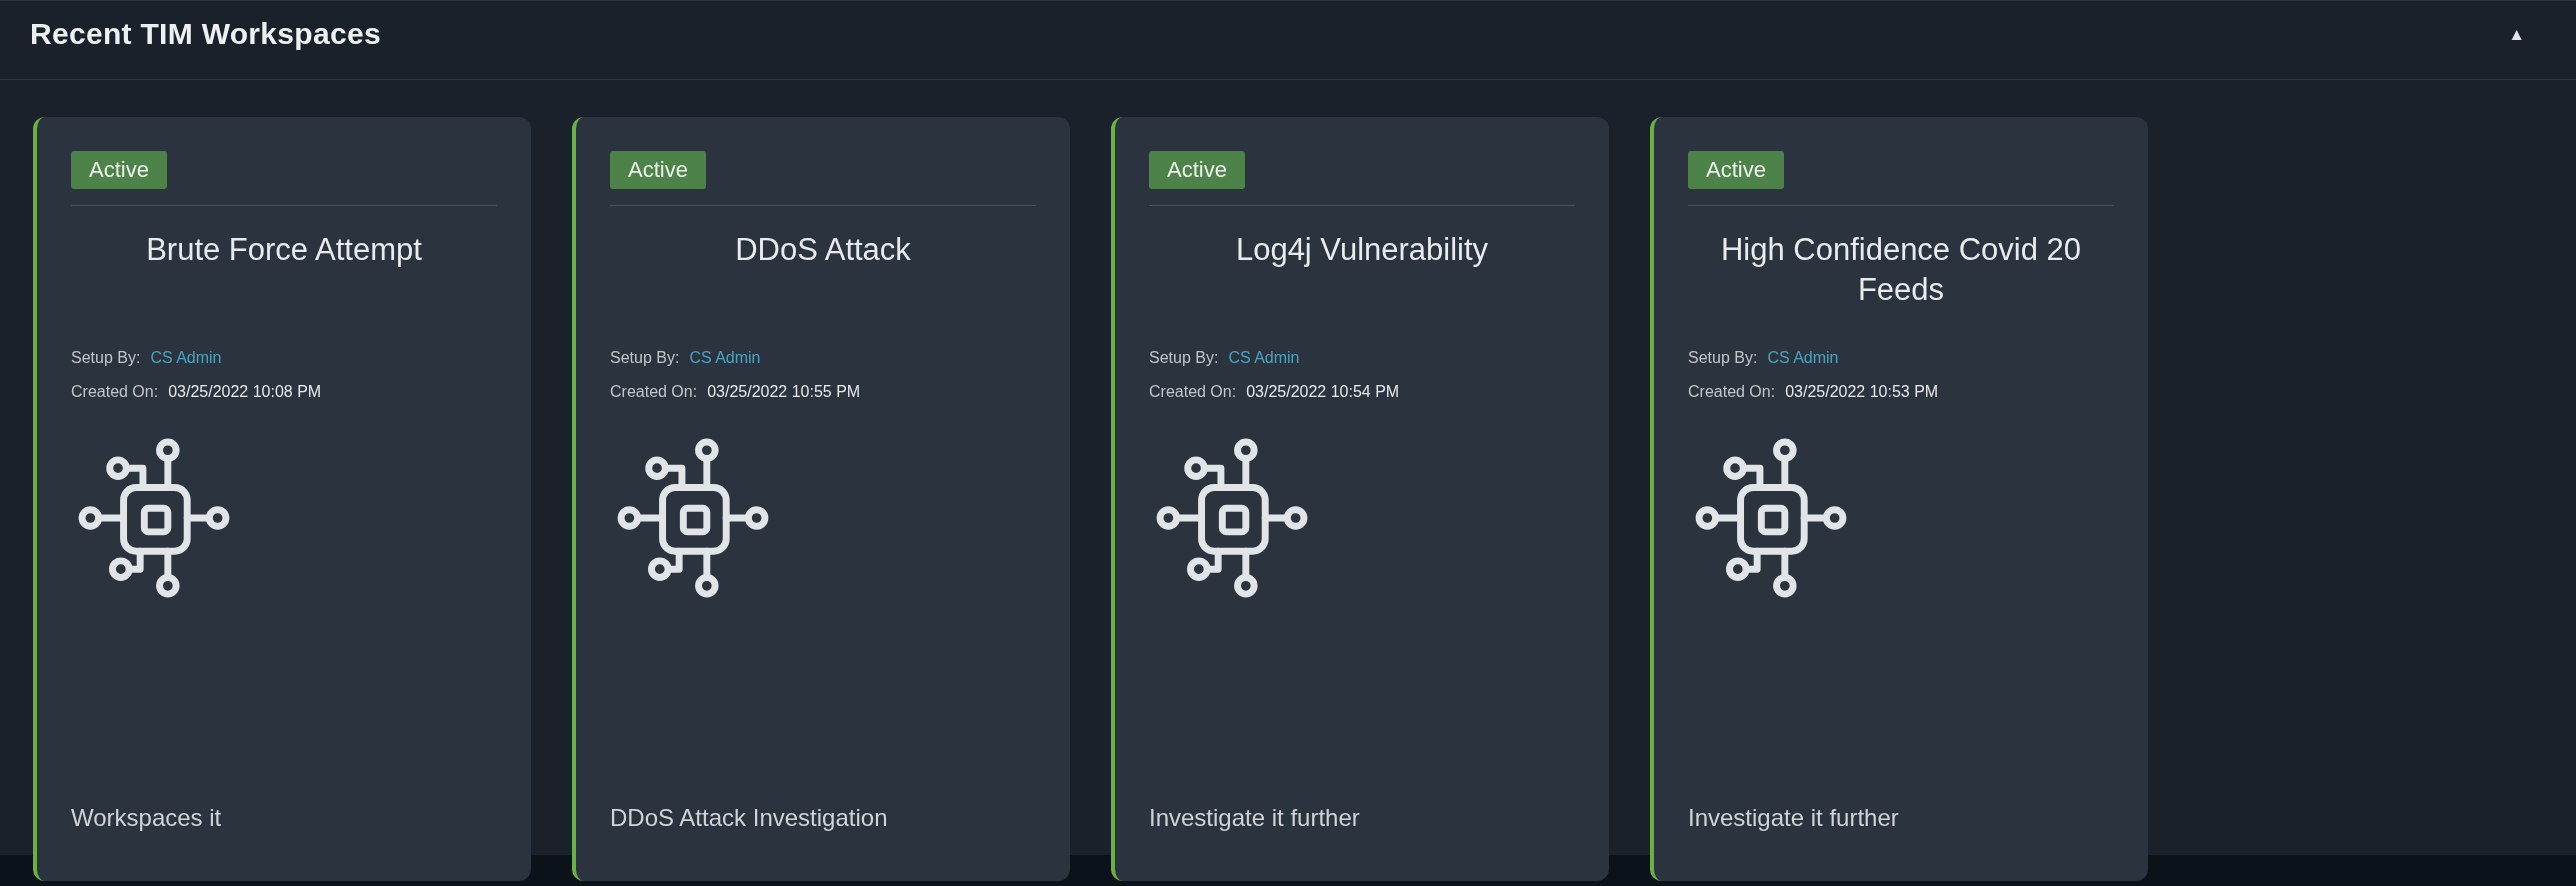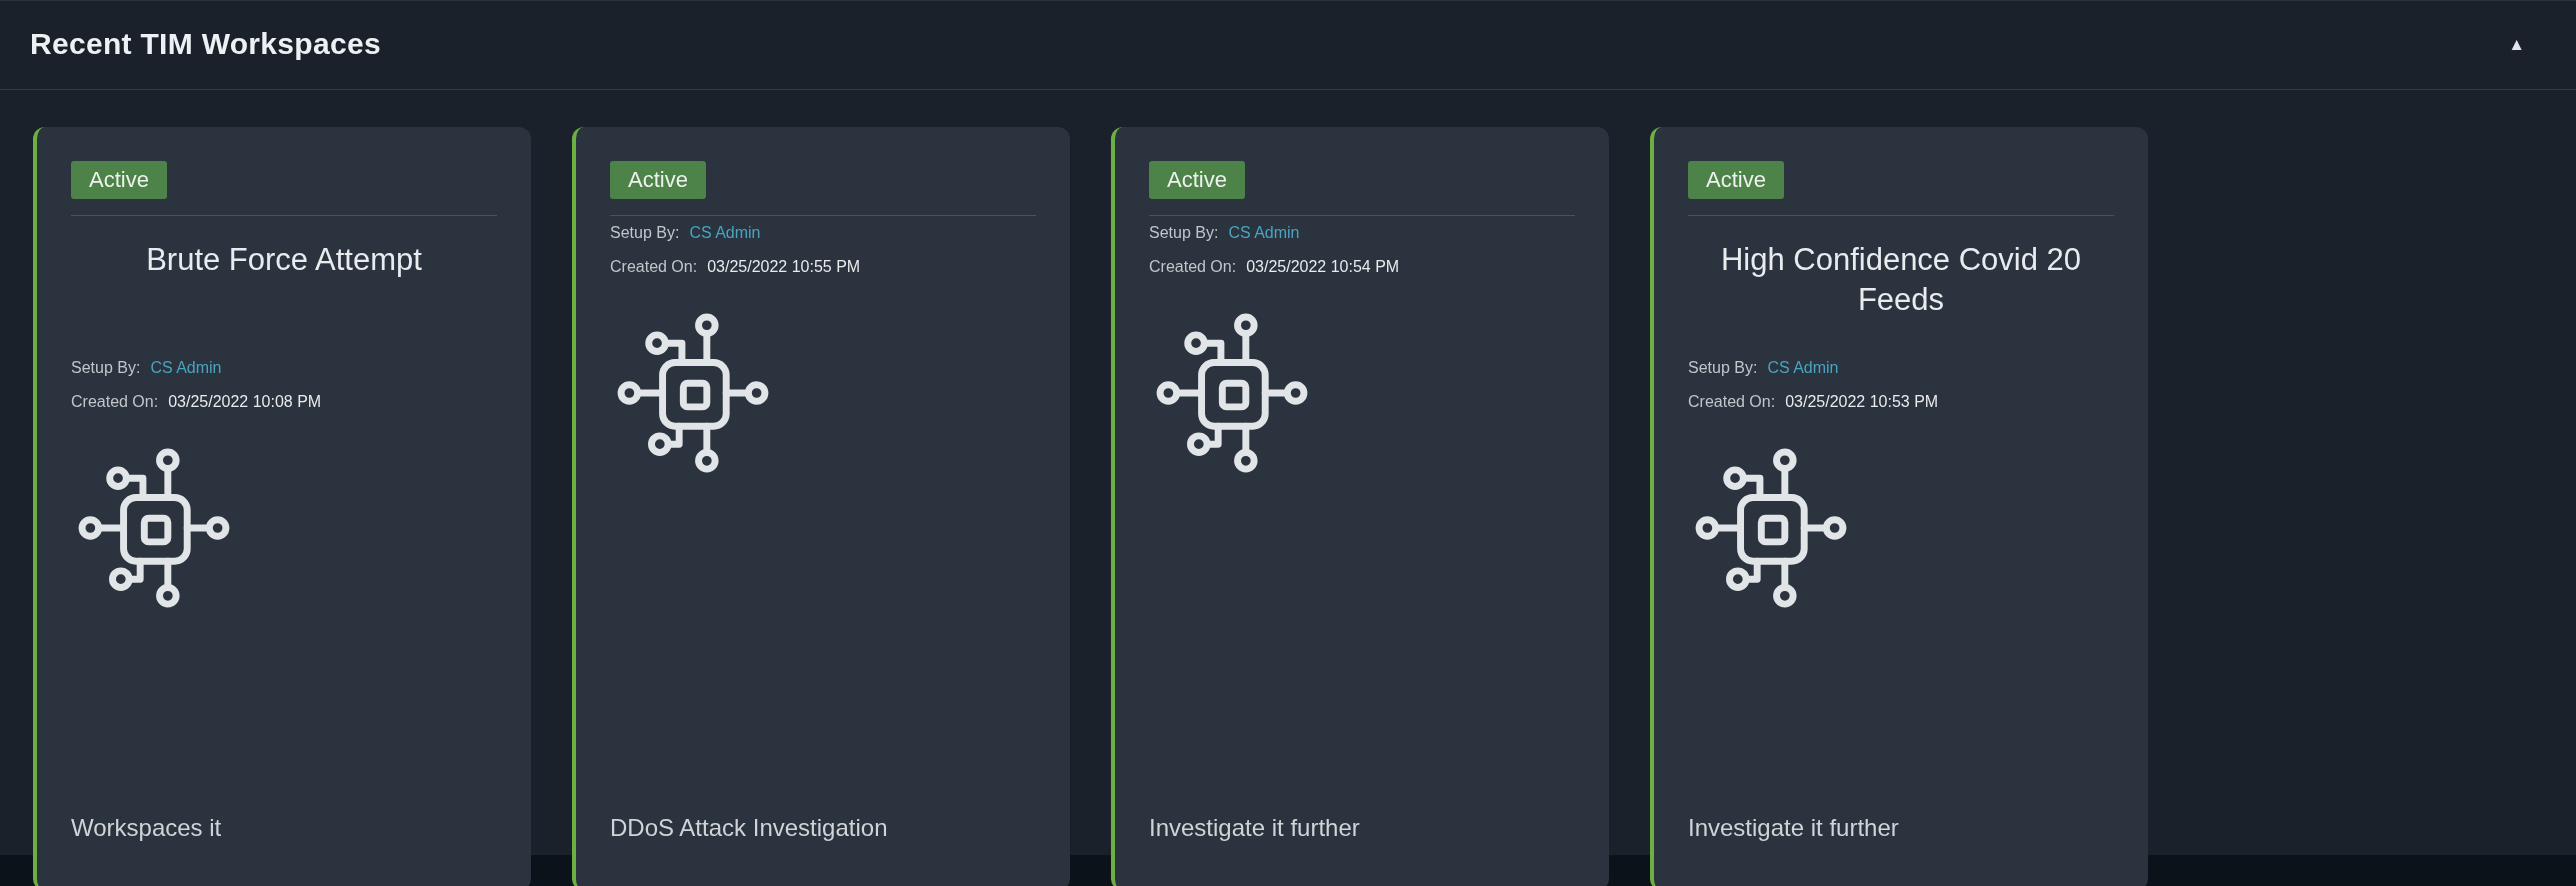--- a/index.html
+++ b/index.html
@@ -15,21 +15,21 @@
   .panel {
     width: 2576px;
     height: 855px;
     background: #1a212b;
     border-top: 1px solid #2b333d;
     position: relative;
   }
   .panel-header {
     display: flex;
     justify-content: space-between;
-    padding: 26px 47px 0 30px;
+    padding: 16px 47px 0 30px;
   }
   .panel-title {
     font-size: 30px;
     font-weight: 600;
     letter-spacing: 0.3px;
     color: #eef1f3;
     margin: 0;
   }
   .collapse-btn {
     background: none;
@@ -201,20 +201,21 @@
             <circle cx="106" cy="60" r="6"></circle>
         </svg>
       </div>
       <div class="desc">Workspaces it</div>
     </div>
 
     <div class="card">
       <div class="badge-row">
         <span class="badge">Active</span>
       </div>
+      <h2 class="card-title">DDoS Attack</h2>
       <div class="meta">
         <div><span class="label">Setup By:</span><a class="link">CS Admin</a></div>
         <div><span class="label">Created On:</span><span class="value">03/25/2022 10:55 PM</span></div>
       </div>
       <div class="chip-icon">
         <svg viewBox="0 0 120 120" fill="none" stroke="currentColor" stroke-width="5" stroke-linecap="round" stroke-linejoin="round">
           <rect x="38" y="38" width="46" height="46" rx="9"></rect>
           <rect x="53" y="53" width="17" height="17" rx="3"></rect>
           <path d="M52 38 V24 H41"></path>
             <circle cx="34" cy="24" r="6"></circle>
@@ -230,20 +231,21 @@
             <circle cx="106" cy="60" r="6"></circle>
         </svg>
       </div>
       <div class="desc">DDoS Attack Investigation</div>
     </div>
 
     <div class="card">
       <div class="badge-row">
         <span class="badge">Active</span>
       </div>
+      <h2 class="card-title">Log4j Vulnerability</h2>
       <div class="meta">
         <div><span class="label">Setup By:</span><a class="link">CS Admin</a></div>
         <div><span class="label">Created On:</span><span class="value">03/25/2022 10:54 PM</span></div>
       </div>
       <div class="chip-icon">
         <svg viewBox="0 0 120 120" fill="none" stroke="currentColor" stroke-width="5" stroke-linecap="round" stroke-linejoin="round">
           <rect x="38" y="38" width="46" height="46" rx="9"></rect>
           <rect x="53" y="53" width="17" height="17" rx="3"></rect>
           <path d="M52 38 V24 H41"></path>
             <circle cx="34" cy="24" r="6"></circle>

